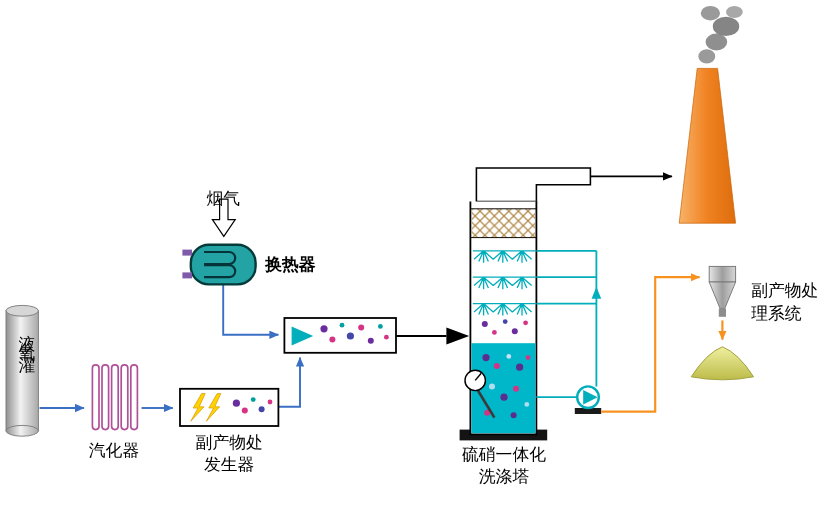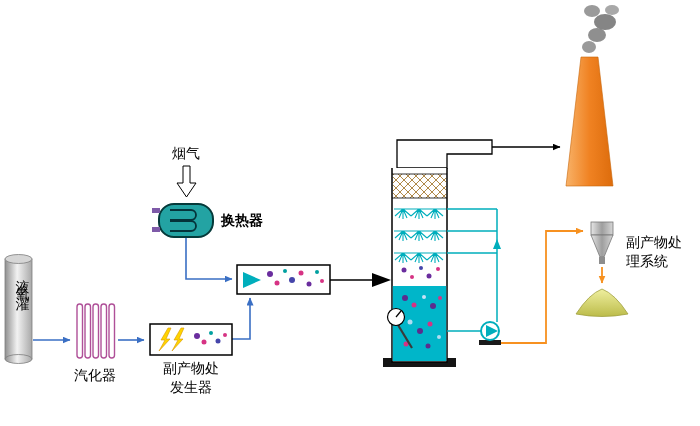--- a/index.html
+++ b/index.html
@@ -188,21 +188,23 @@
   <g>
     <ellipse cx="589" cy="47" rx="7" ry="6" fill="#9a9a9a"></ellipse>
     <ellipse cx="597" cy="35" rx="9" ry="7" style="fill:var(--smoke-gray,#8f8f8f)"></ellipse>
     <ellipse cx="605" cy="22" rx="11" ry="8" fill="#858585"></ellipse>
     <ellipse cx="592" cy="11" rx="8" ry="6" fill="#9a9a9a"></ellipse>
     <ellipse cx="612" cy="10" rx="7" ry="5" fill="#a8a8a8"></ellipse>
   </g>
 </svg>
 
 <div class="label vlabel" style="left:6px;top:268px;">液氧灌</div>
-<div class="label" style="left:166px;top:144px;width:40px;">烟气</div>
+<div class="label" style="left:166px;top:156px;width:40px;">烟气</div>
 <div class="label" style="left:217px;top:211px;width:50px;font-weight:bold;">换热器</div>
 <div class="label" style="left:70px;top:366px;width:50px;">汽化器</div>
 <div class="label" style="left:141px;top:359px;width:100px;">副产物处
 发生器</div>
+<div class="label" style="left:360px;top:369px;width:120px;">硫硝一体化
+洗涤塔</div>
 <div class="label" style="left:626px;top:233px;width:76px;text-align:left;">副产物处
 理系统</div>
 
 </div>
 
 </body></html>

